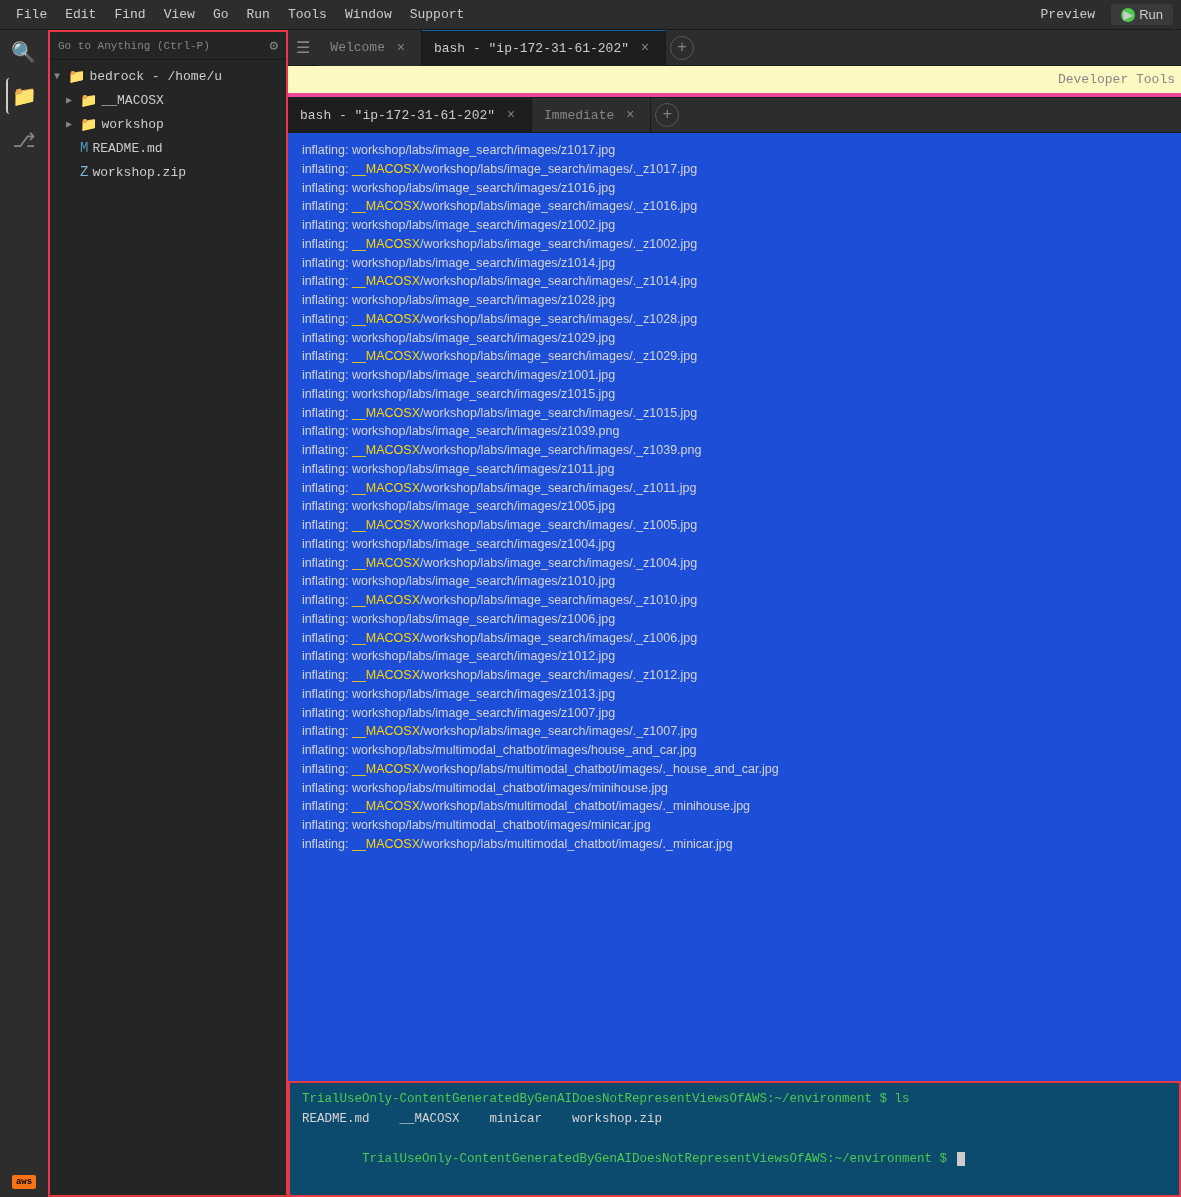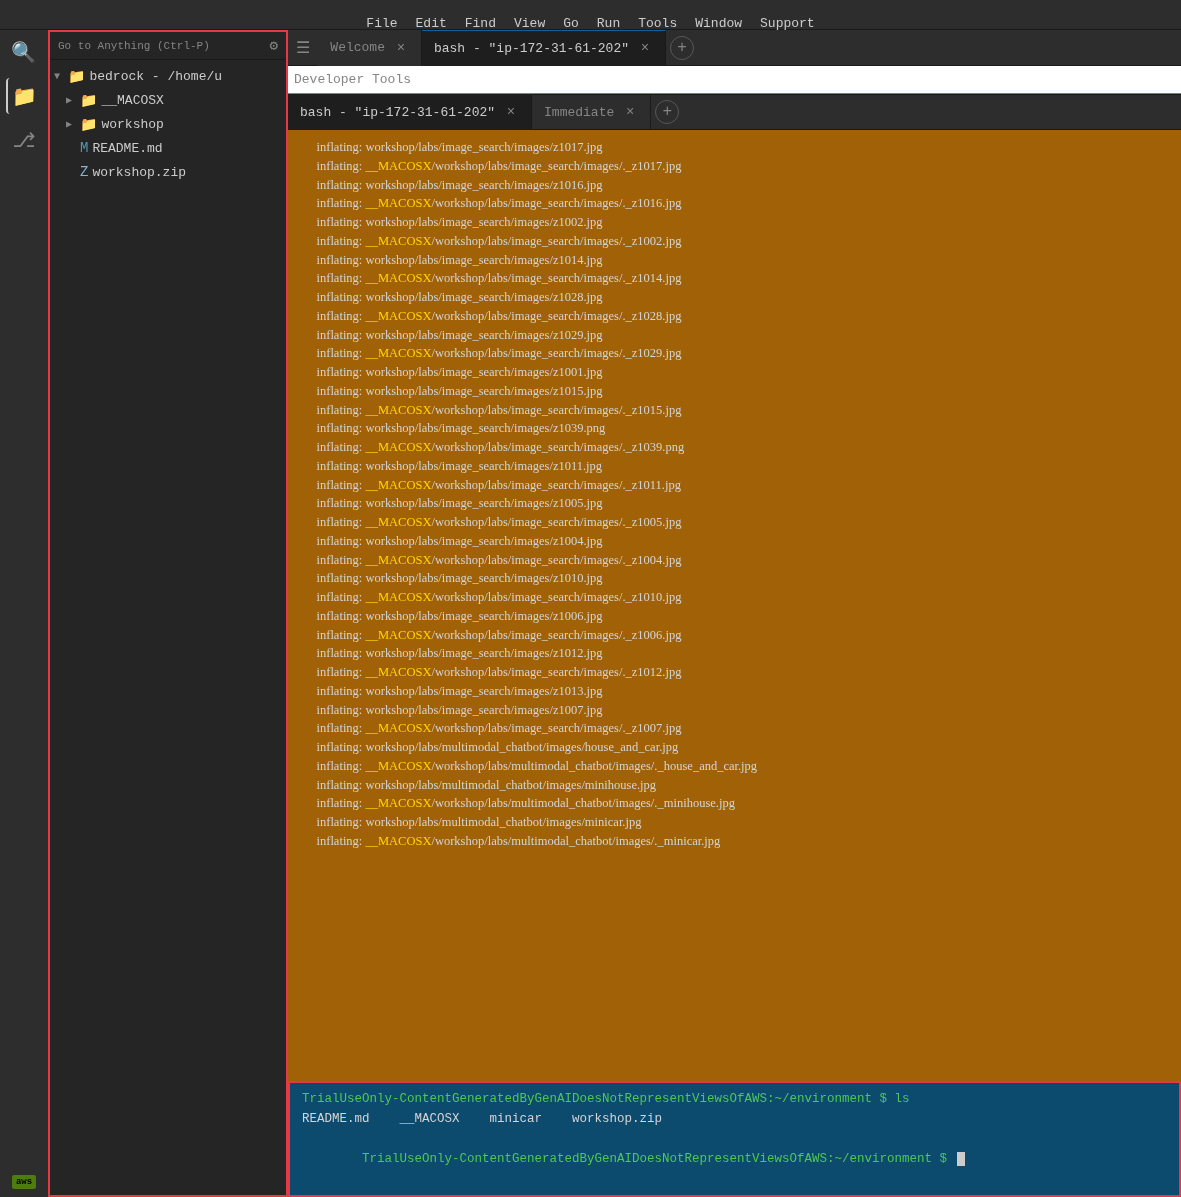--- a/index.html
+++ b/index.html
@@ -14,25 +14,24 @@
       display: flex;
       flex-direction: column;
     }
 
     
     .menu-bar {
       display: flex;
       align-items: center;
       background: #2d2d2d;
       height: 30px;
-      padding: 12px 8px;
+      padding: 4px 8px;
       gap: 2px;
       flex-shrink: 0;
       border-bottom: 1px solid #1a1a1a;
-      flex-direction: column;
     }
     .menu-bar-item {
       padding: 4px 8px;
       font-size: 13px;
       color: #cccccc;
       cursor: pointer;
       border-radius: 3px;
     }
     .menu-bar-left {
       display: flex;
@@ -97,21 +96,21 @@
     .activity-icon.active { border-left: 2px solid #cccccc; }
     .activity-bar-bottom {
       margin-top: auto;
       padding-bottom: 8px;
       display: flex;
       flex-direction: column;
       align-items: center;
       gap: 8px;
     }
     .aws-badge {
-      background: #4d7c0f;
+      background: #f97316;
       color: #000;
       font-size: 9px;
       font-weight: bold;
       padding: 2px 4px;
       border-radius: 2px;
       cursor: pointer;
     }
 
     
     .explorer-panel {
@@ -253,24 +252,24 @@
       color: #858585;
     }
     .terminal-tab.active {
       background: #1e1e1e;
       color: #cccccc;
     }
 
     
     .terminal-content {
       flex: 1;
-      background: #a16207;
-      padding: 8px 16px;
+      background: #1d4ed8;
+      padding: 8px 0;
       overflow-y: auto;
-      font-family: Liberation Serif, serif;
+      font-family: Liberation Sans, sans-serif;
       font-size: 12.5px;
       color: #d4d4d4;
       line-height: 1.5;
     }
     .term-line {
       white-space: pre;
     }
 
     
     .terminal-bottom {
@@ -294,26 +293,26 @@
       display: inline-block;
       width: 8px;
       height: 14px;
       background: #cccccc;
       vertical-align: middle;
       margin-left: 2px;
     }
 
     
     .dev-tools-bar {
-      background: #ffffff;
-      text-align: left;
+      background: #fef9c3;
+      text-align: right;
       padding: 6px;
       font-size: 13px;
       color: #858585;
-      border-bottom: 1px solid #ec4899;
+      border-bottom: 4px solid #ec4899;
       flex-shrink: 0;
     }
   </style>
 </head>
 <body>
 
 <div class="menu-bar">
   <div class="menu-bar-left">
     <div class="menu-bar-item">File</div>
     <div class="menu-bar-item">Edit</div>

